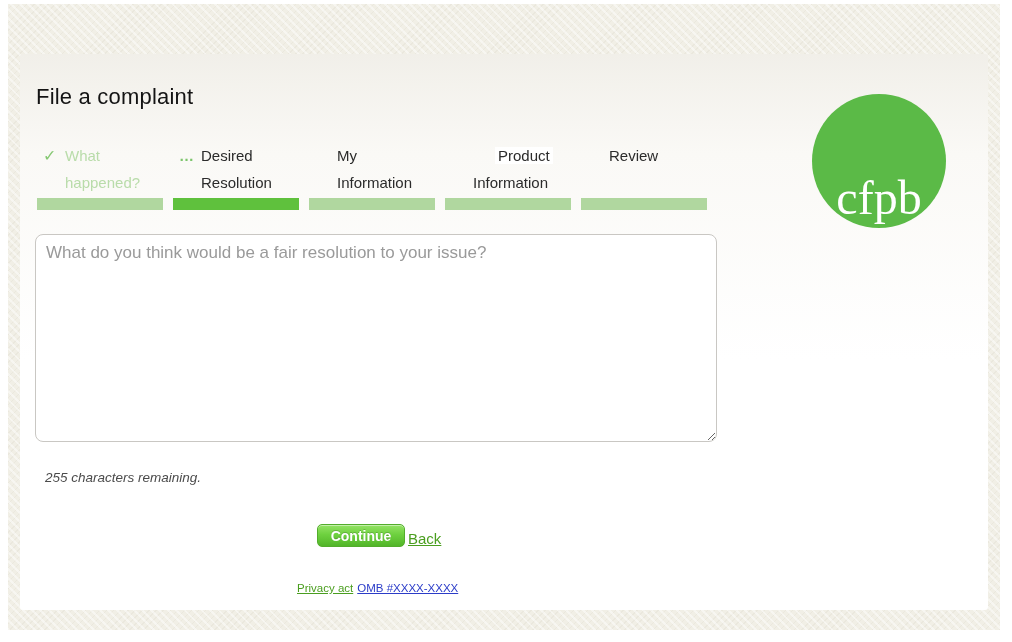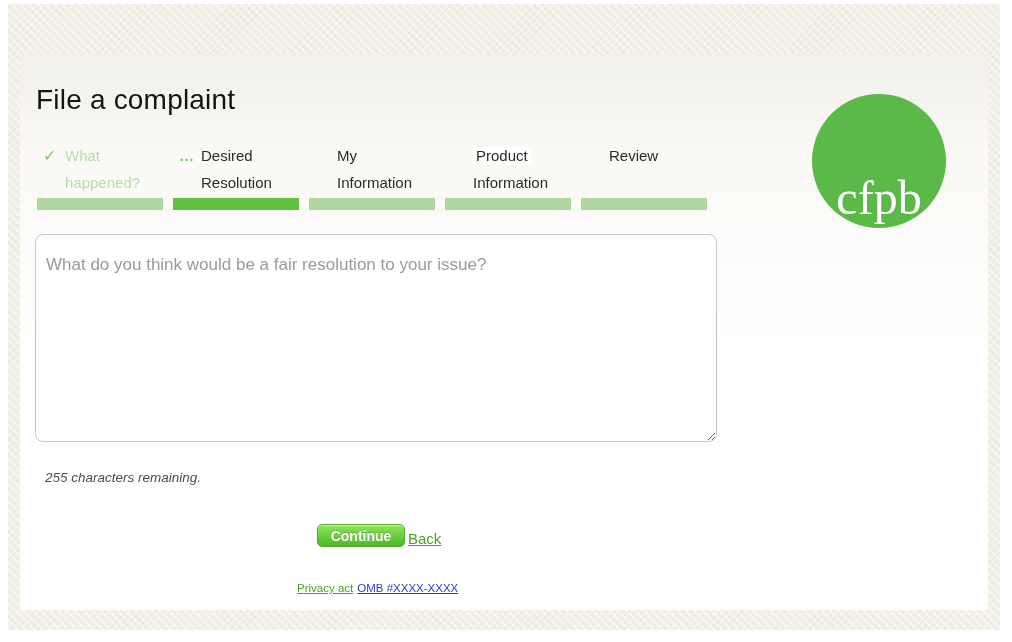--- a/index.html
+++ b/index.html
@@ -25,47 +25,47 @@
   .crumb { font-size:12.5px; color:#6f6a61; text-decoration:none; line-height:20px; }
   .crumb-chevron { margin:0 12px 0 14px; display:inline-block; }
 
   
   .content-panel {
     position:absolute; left:12px; top:50px; width:968px; height:556px;
     background:linear-gradient(180deg, #f1efe9 0%, #faf9f6 18%, #ffffff 55%);
     border-radius:3px;
   }
 
-  .page-title { position:absolute; left:16px; top:30px; font-size:28px; color:#141414; font-weight:500; letter-spacing:0.2px; }
+  .page-title { position:absolute; left:16px; top:30px; font-size:22px; color:#141414; font-weight:500; letter-spacing:0.2px; }
 
   
   .steps-nav { position:absolute; left:17px; top:88px; display:flex; }
   .step { width:126px; margin-right:10px; position:relative; cursor:pointer; }
   .step-lines { padding-left:28px; font-size:15px; line-height:27px; color:#2b2b2b; min-height:54px; }
   .step-icon { position:absolute; left:6px; top:0; font-size:15px; line-height:27px; }
   .check-glyph { color:#85c872; font-size:16px; }
   .ellipsis-glyph { color:#7cc56b; font-weight:bold; letter-spacing:1px; }
   .step.completed .step-lines { color:#b9dcaa; }
   .step-bar { height:12px; background:#b0d79f; margin-top:2px; }
   .step.active .step-bar { background:#5fc13d; }
-  .word-highlight { background:#ffffff; padding:0 3px; }
+  .word-highlight { background:#ffffff; padding:0 3px;margin-left:22px; }
 
   
   .cfpb-logo {
     position:absolute; left:792px; top:40px; width:134px; height:134px;
     border-radius:50%; background:#5bba47;
     display:flex; align-items:flex-end; justify-content:center;
   }
   .cfpb-logo-text { font-family:"Liberation Serif", serif; color:#ffffff; font-size:48px; line-height:1; padding-bottom:6px; }
 
   
   .resolution-textarea {
     position:absolute; left:15px; top:180px; width:682px; height:208px;
     border:1px solid #c9c7c3; border-radius:8px; background:#ffffff;
-    padding:20px 10px; font-family:"Liberation Sans", sans-serif; font-size:17px; color:#333;
+    padding:8px 10px; font-family:"Liberation Sans", sans-serif; font-size:17px; color:#333;
     outline:none; resize:both;
   }
   .resolution-textarea::placeholder { color:#9a9a9a; opacity:1; }
 
   .chars-remaining { position:absolute; left:25px; top:416px; font-size:13.5px; font-style:italic; color:#4b4b4b; }
 
   
   .continue-button {
     position:absolute; left:297px; top:470px; width:88px; height:23px;
     background:linear-gradient(180deg, #94e365 0%, #6ed13f 45%, #52b529 100%);

